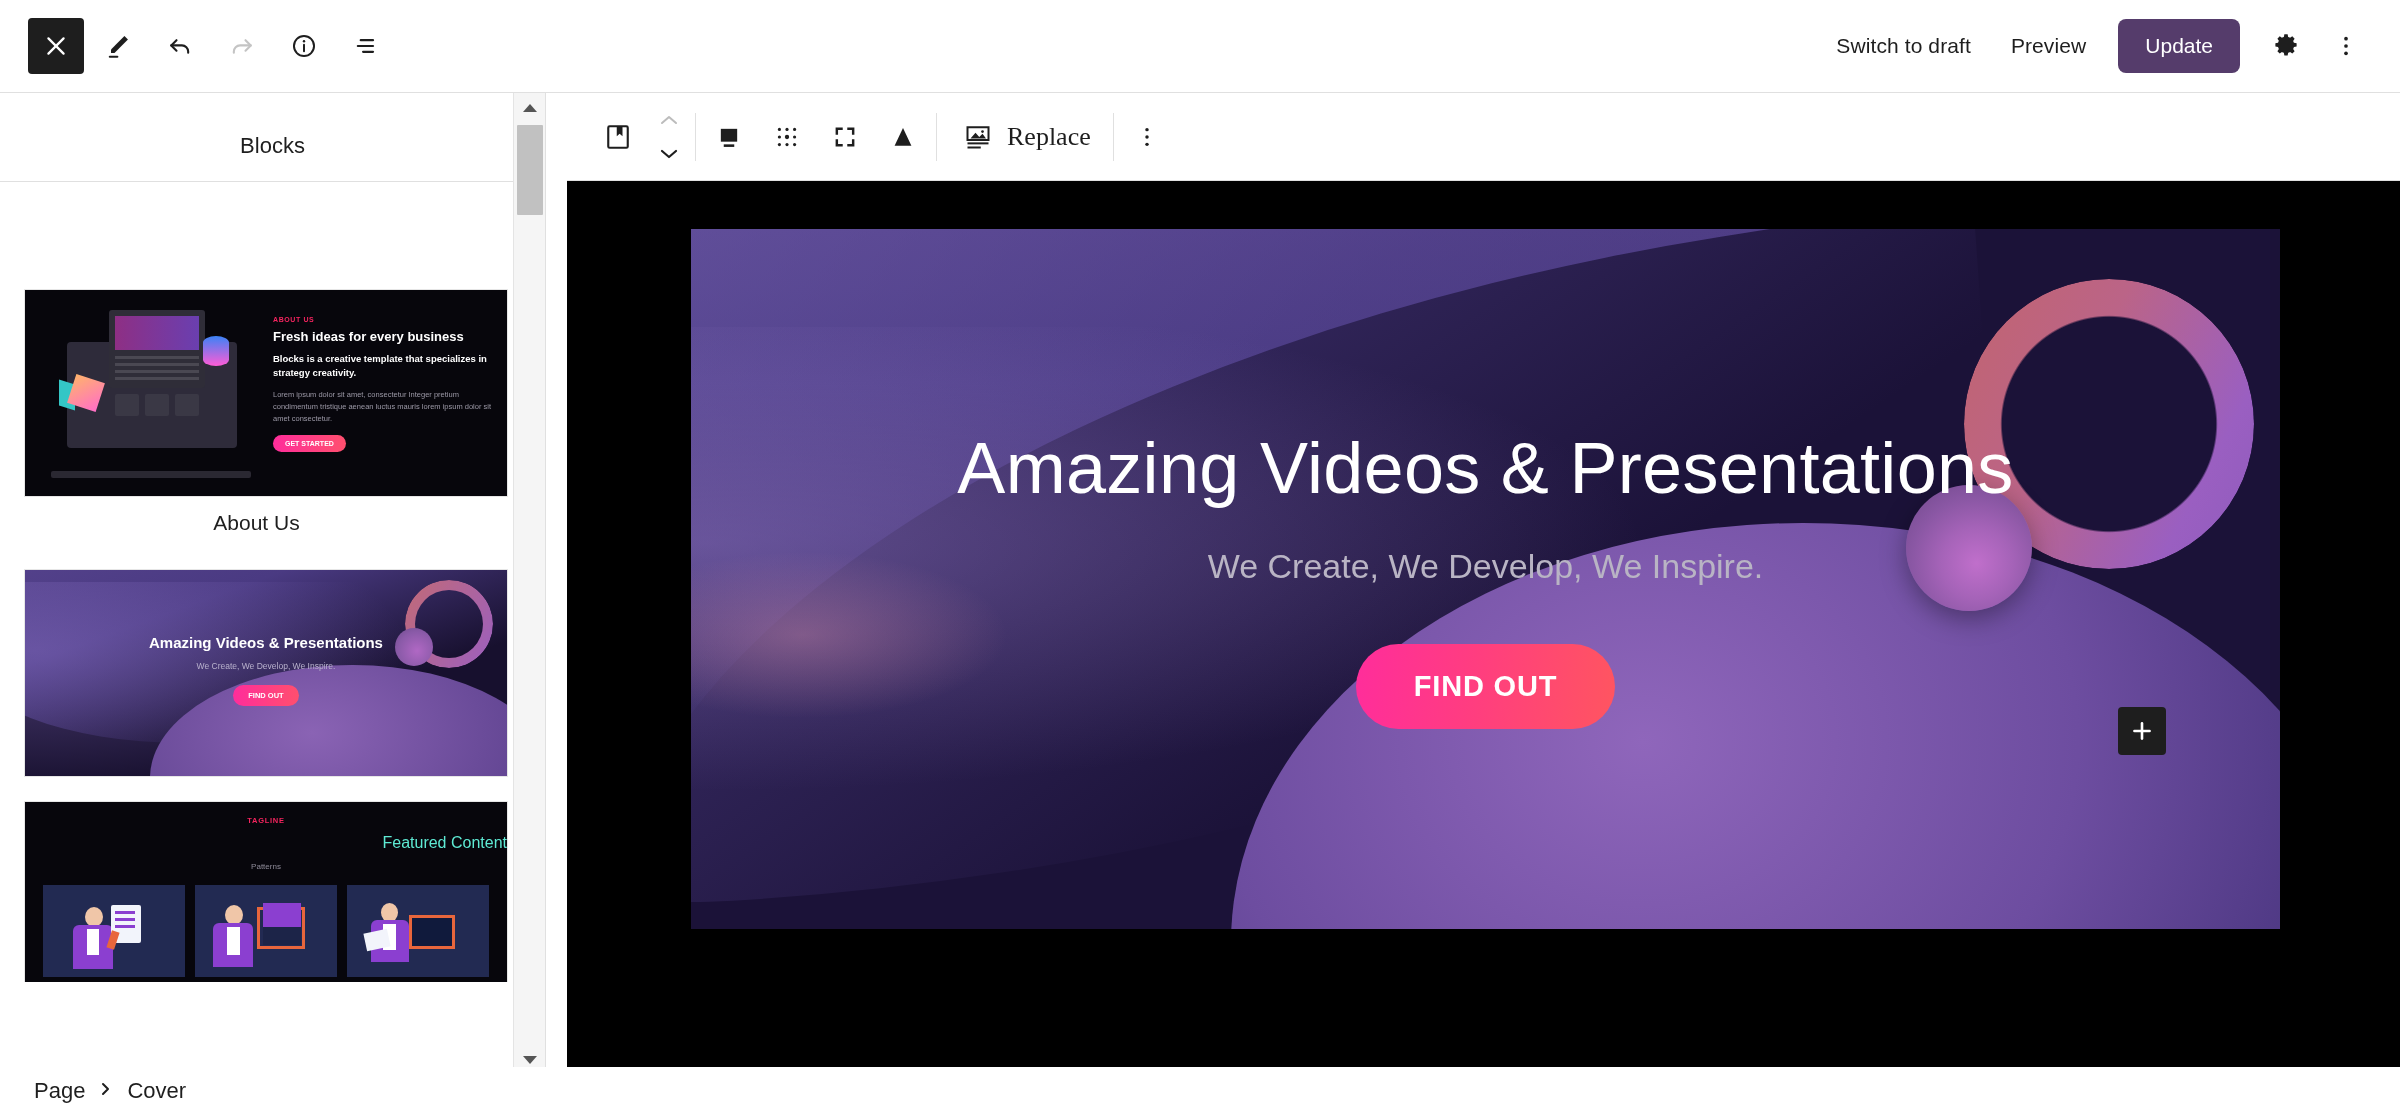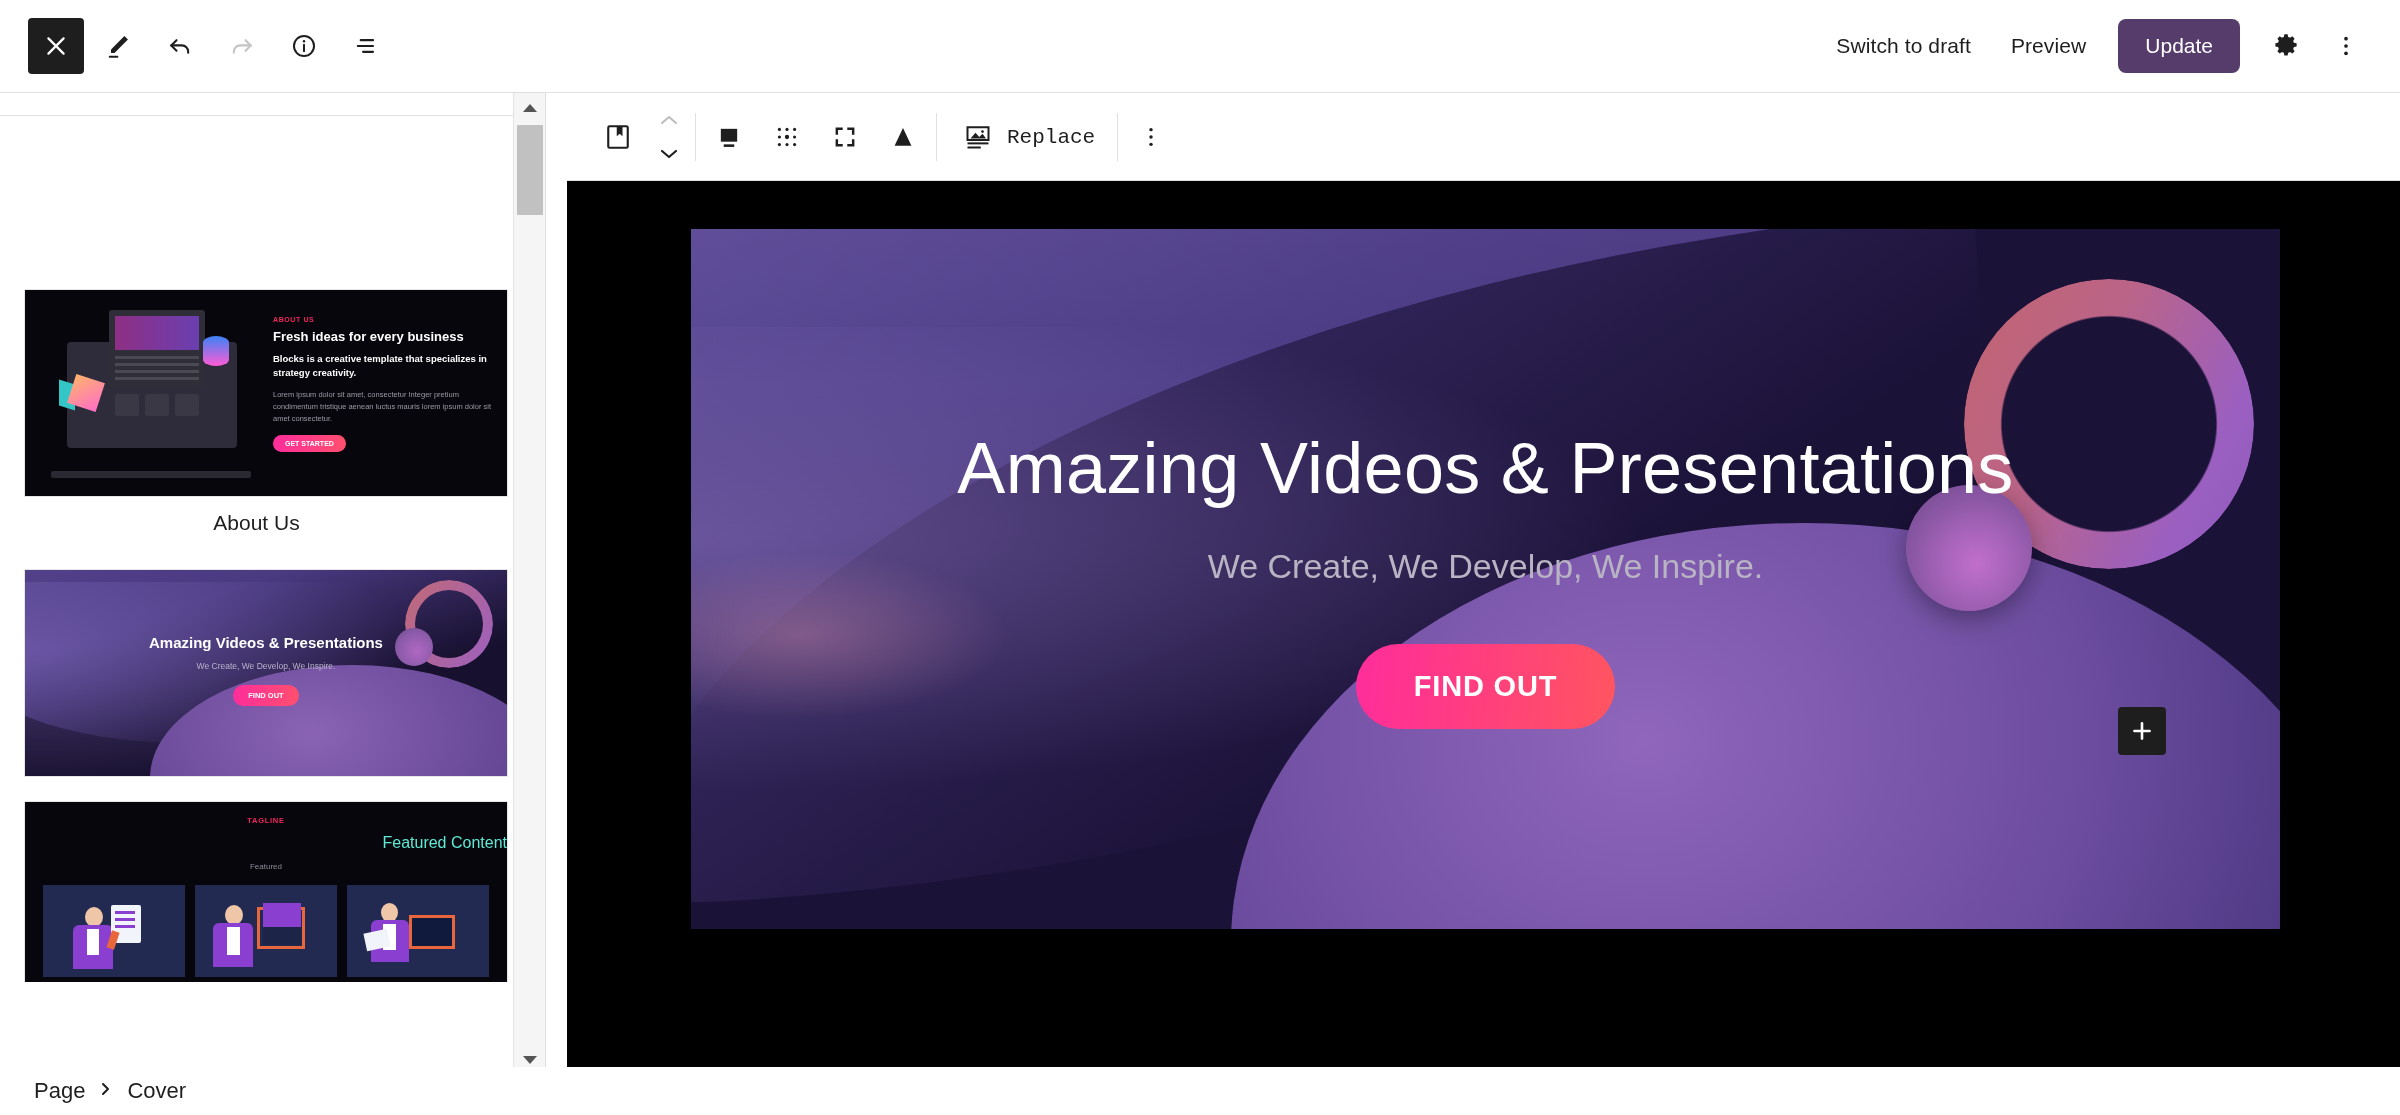--- a/index.html
+++ b/index.html
@@ -262,21 +262,21 @@
   .tb-mover-btn {
     border: none; background: transparent; cursor: pointer;
     width: 44px; height: 34px; display: flex; align-items: center; justify-content: center;
   }
   .tb-replace {
     display: flex; align-items: center; gap: 4px; border: none;
     background: transparent; cursor: pointer; padding: 0 18px 0 8px;
     height: 58px; border-radius: 3px;
   }
   .tb-replace span {
-    font-family: Liberation Mono, monospace; font-size: 21px; color: #1e1e1e;
+    font-family: Liberation Serif, serif; font-size: 26px; color: #1e1e1e;
   }
 
   
   .canvas {
     position: absolute; top: 181px; left: 567px;
     width: 1833px; height: 894px;
     background: #000000; overflow: hidden;
   }
   .cover-block {
     position: absolute; left: 124px; top: 48px;
@@ -440,20 +440,21 @@
             <circle cx="12" cy="18.8" r="1.7"></circle>
         </svg>
       </button>
     </div>
   </div>
 
   <div class="sidebar">
 
 
     <div class="tabs">
+      <button class="tab">Blocks</button>
     </div>
   </div>
 
   <div class="patterns-scroll">
 
     <div class="pattern-item">
       <div class="pattern-card">
         <div class="mini-about">
           <div class="mini-laptop">
             <div class="lt-inner"></div>
@@ -499,21 +500,21 @@
           </div>
         </div>
       </div>
     </div>
 
     <div class="pattern-item">
       <div class="pattern-card" style="height:218px">
         <div class="mini-feat">
           <div class="mf-tag">TAGLINE</div>
           <div class="mf-h">Featured Content</div>
-          <div class="mf-s">Featured</div>
+          <div class="mf-s">Patterns</div>
           <div class="mf-cards">
             <div class="mf-card">
               <div class="mf-img">
                 <div class="fig-head" style="left:42px;top:22px;width:18px;height:20px;"></div>
                 <div class="fig-body" style="left:30px;top:40px;width:40px;height:44px;"></div>
                 <div class="fig-shirt" style="left:44px;top:44px;width:12px;height:26px;"></div>
 
                 <div class="mf-obj" style="left:68px;top:20px;width:30px;height:38px;background:#f2f4fb;border-radius:2px;"></div>
                 <div class="mf-obj" style="left:72px;top:26px;width:20px;height:3px;background:#8b3fd0;"></div>
                 <div class="mf-obj" style="left:72px;top:33px;width:20px;height:3px;background:#8b3fd0;"></div>

